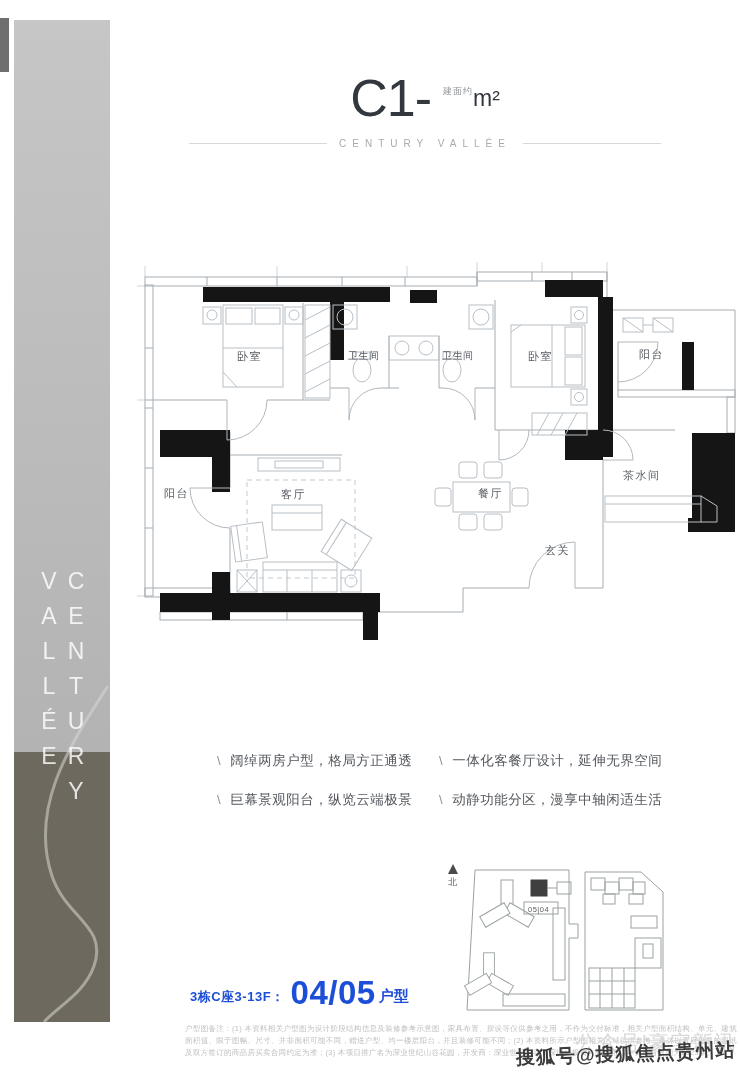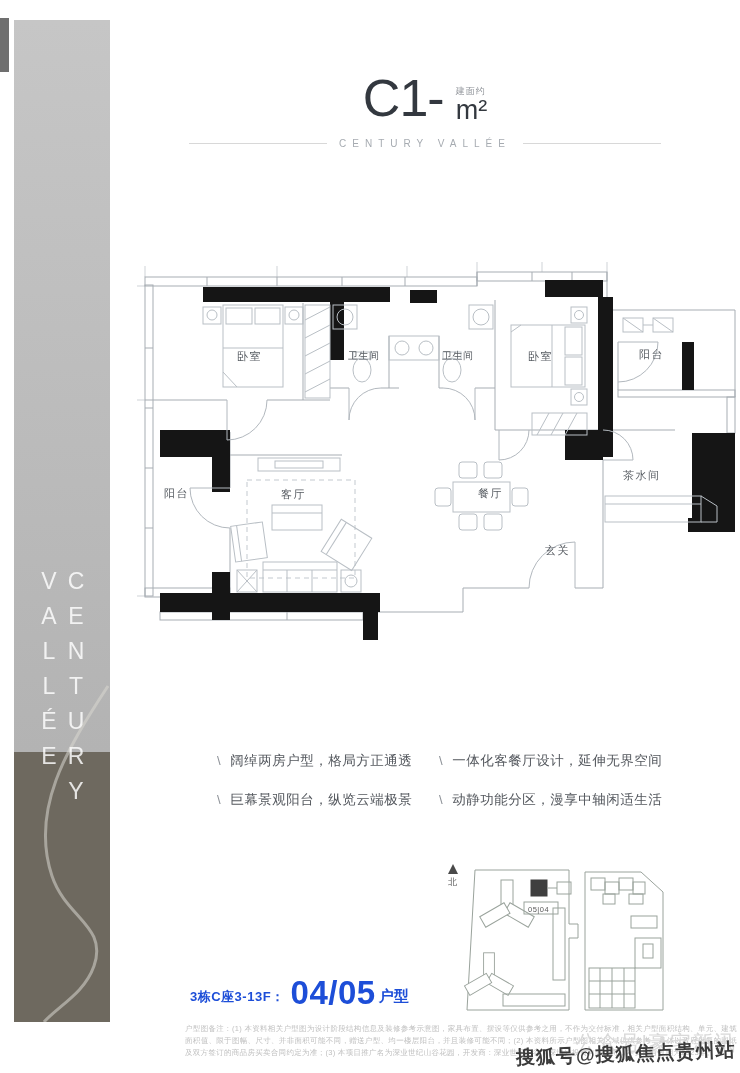--- a/index.html
+++ b/index.html
@@ -12,26 +12,26 @@
     background:linear-gradient(180deg,#c6c6c6 0%,#b3b3b3 100%);}
   .sidebar-bottom{position:absolute;left:0;top:732px;width:96px;height:270px;background:#6e695f;}
   .sidebar-curve{position:absolute;left:0;top:660px;width:96px;height:342px;}
   .sidebar-text{position:absolute;top:548px;left:50%;transform:translateX(-50%);
     writing-mode:vertical-rl;text-orientation:upright;
     font-size:23px;letter-spacing:9px;color:rgba(255,255,255,0.82);font-weight:300;}
   .corner-mark{position:absolute;left:0;top:18px;width:9px;height:54px;background:#6f6f6f;}
 
   
   .header{position:absolute;left:110px;right:0;top:72px;text-align:center;}
-  .title-row{display:flex;justify-content:center;align-items:flex-end;color:#33383f;}
+  .title-row{display:flex;justify-content:center;align-items:center;color:#33383f;}
   .title-c1{font-size:52px;font-weight:300;letter-spacing:-1px;line-height:1;}
   .title-num{font-size:70px;font-weight:500;letter-spacing:-2px;line-height:0.92;}
-  .title-area{display:flex;flex-direction:column;align-items:flex-start;margin-left:12px;line-height:1;}
+  .title-area{display:flex;align-items:flex-start;margin-left:12px;line-height:1;}
   .title-area .prefix{font-size:9px;color:#8d9197;letter-spacing:1px;margin-bottom:1px;}
-  .title-area .unit{font-size:27px;font-weight:400;color:#33383f;}
+  .title-area .unit{font-size:23px;font-weight:400;color:#33383f;}
   .subtitle-row{margin-top:14px;display:flex;justify-content:center;align-items:center;gap:12px;}
   .subtitle-line{width:138px;height:1px;background:#d8d8d8;}
   .subtitle-text{font-size:10px;letter-spacing:6px;color:#a6abb1;}
 
   
   .floorplan{position:absolute;left:137px;top:248px;width:600px;height:400px;}
   .fp-label{font-size:11px;fill:#565b61;letter-spacing:1.5px;}
   .fp-label-sm{font-size:10px;fill:#565b61;letter-spacing:0.5px;}
 
   

